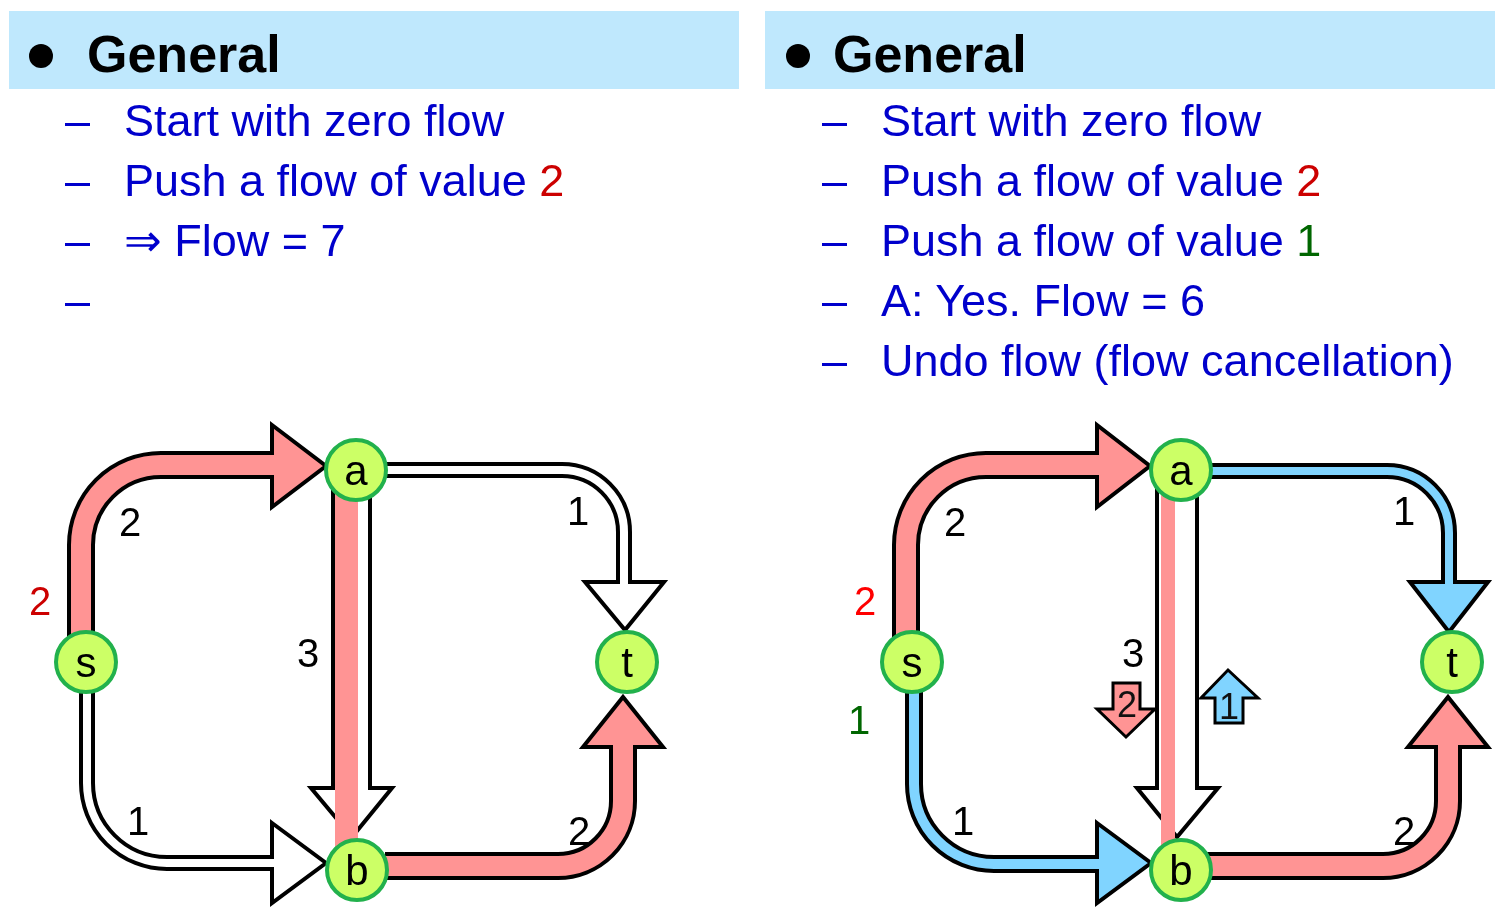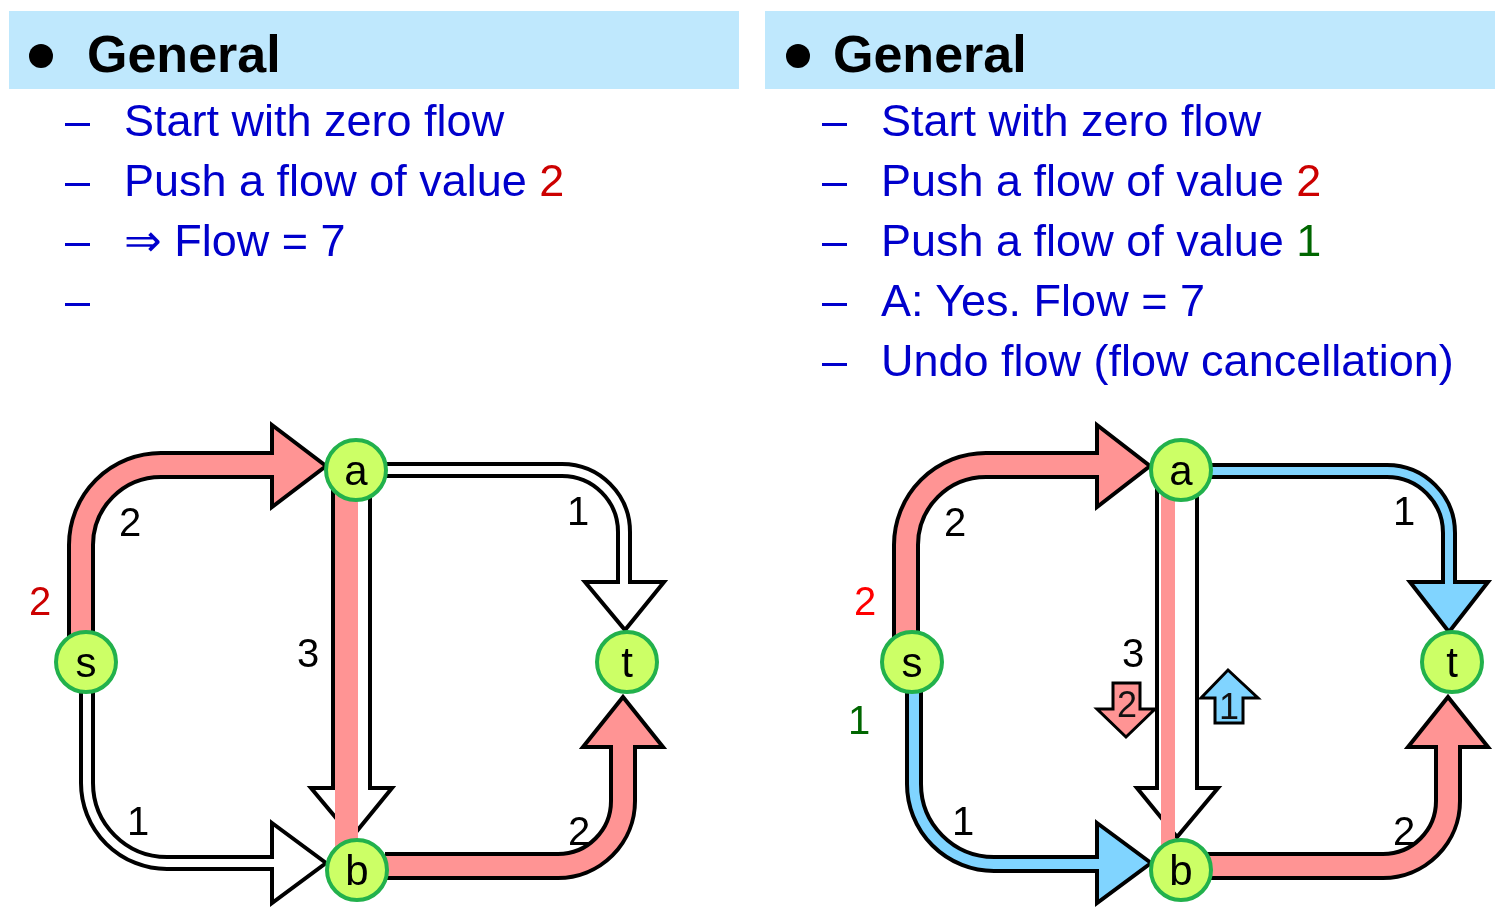--- a/index.html
+++ b/index.html
@@ -65,21 +65,21 @@
   <div class="item">
     <span class="dash">–</span>
     <span>Push a flow of value </span><span style="color: rgb(204, 0, 0);">2</span>
   </div>
   <div class="item">
     <span class="dash">–</span>
     <span>Push a flow of value </span><span style="color: rgb(0, 102, 0);">1</span>
   </div>
   <div class="item">
     <span class="dash">–</span>
-    <span>A: Yes. Flow = 7</span>
+    <span>A: Yes. Flow = 6</span>
   </div>
   <div class="item">
     <span class="dash">–</span>
     <span>Undo flow (flow cancellation)</span>
   </div>
 </div>
 
 <svg class="diagrams" width="1507" height="913" viewBox="0 0 1507 913">
 
   <g>

